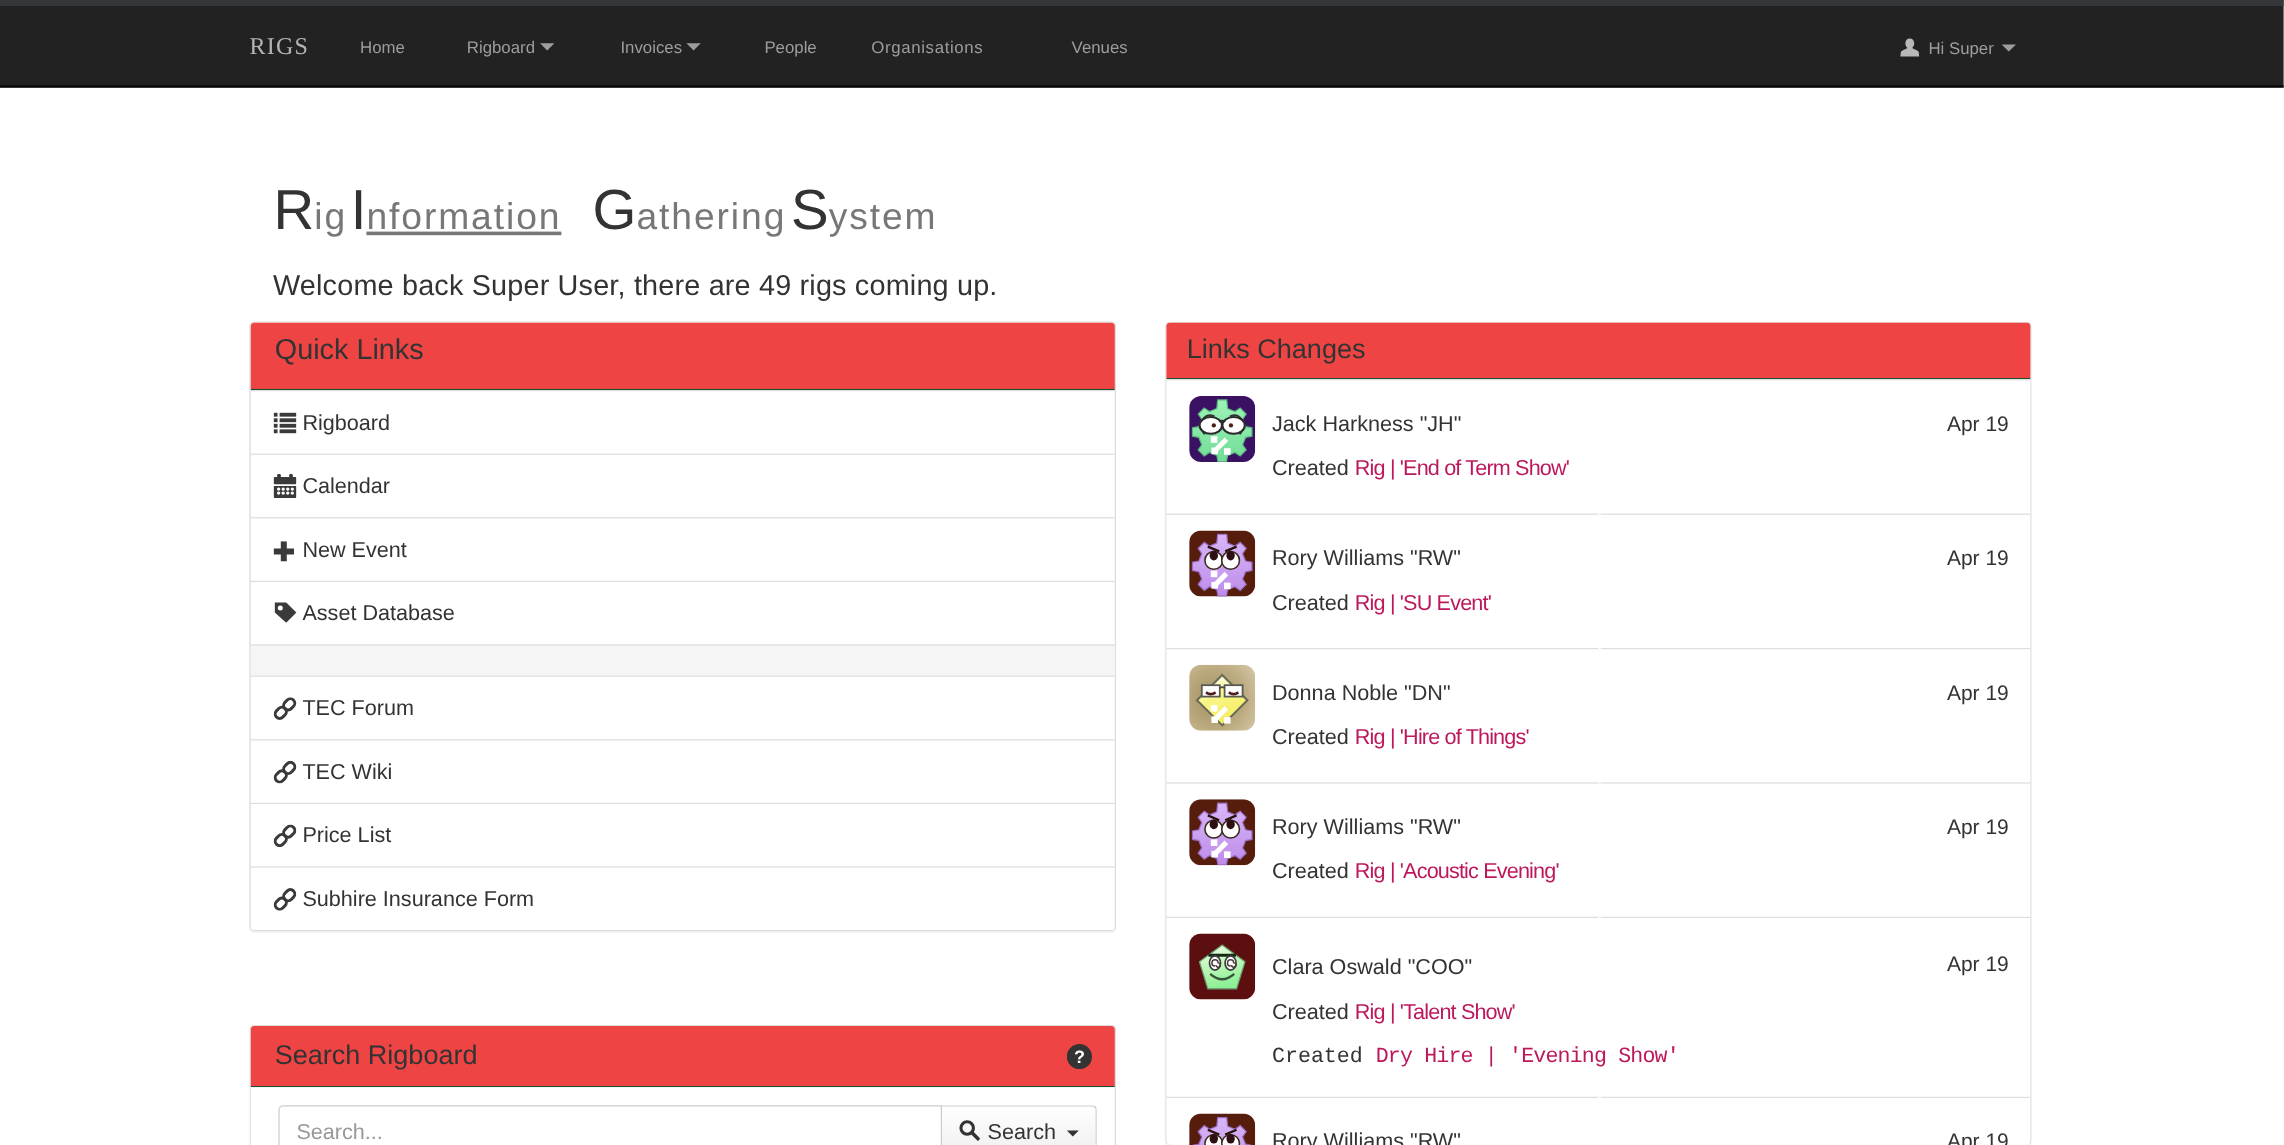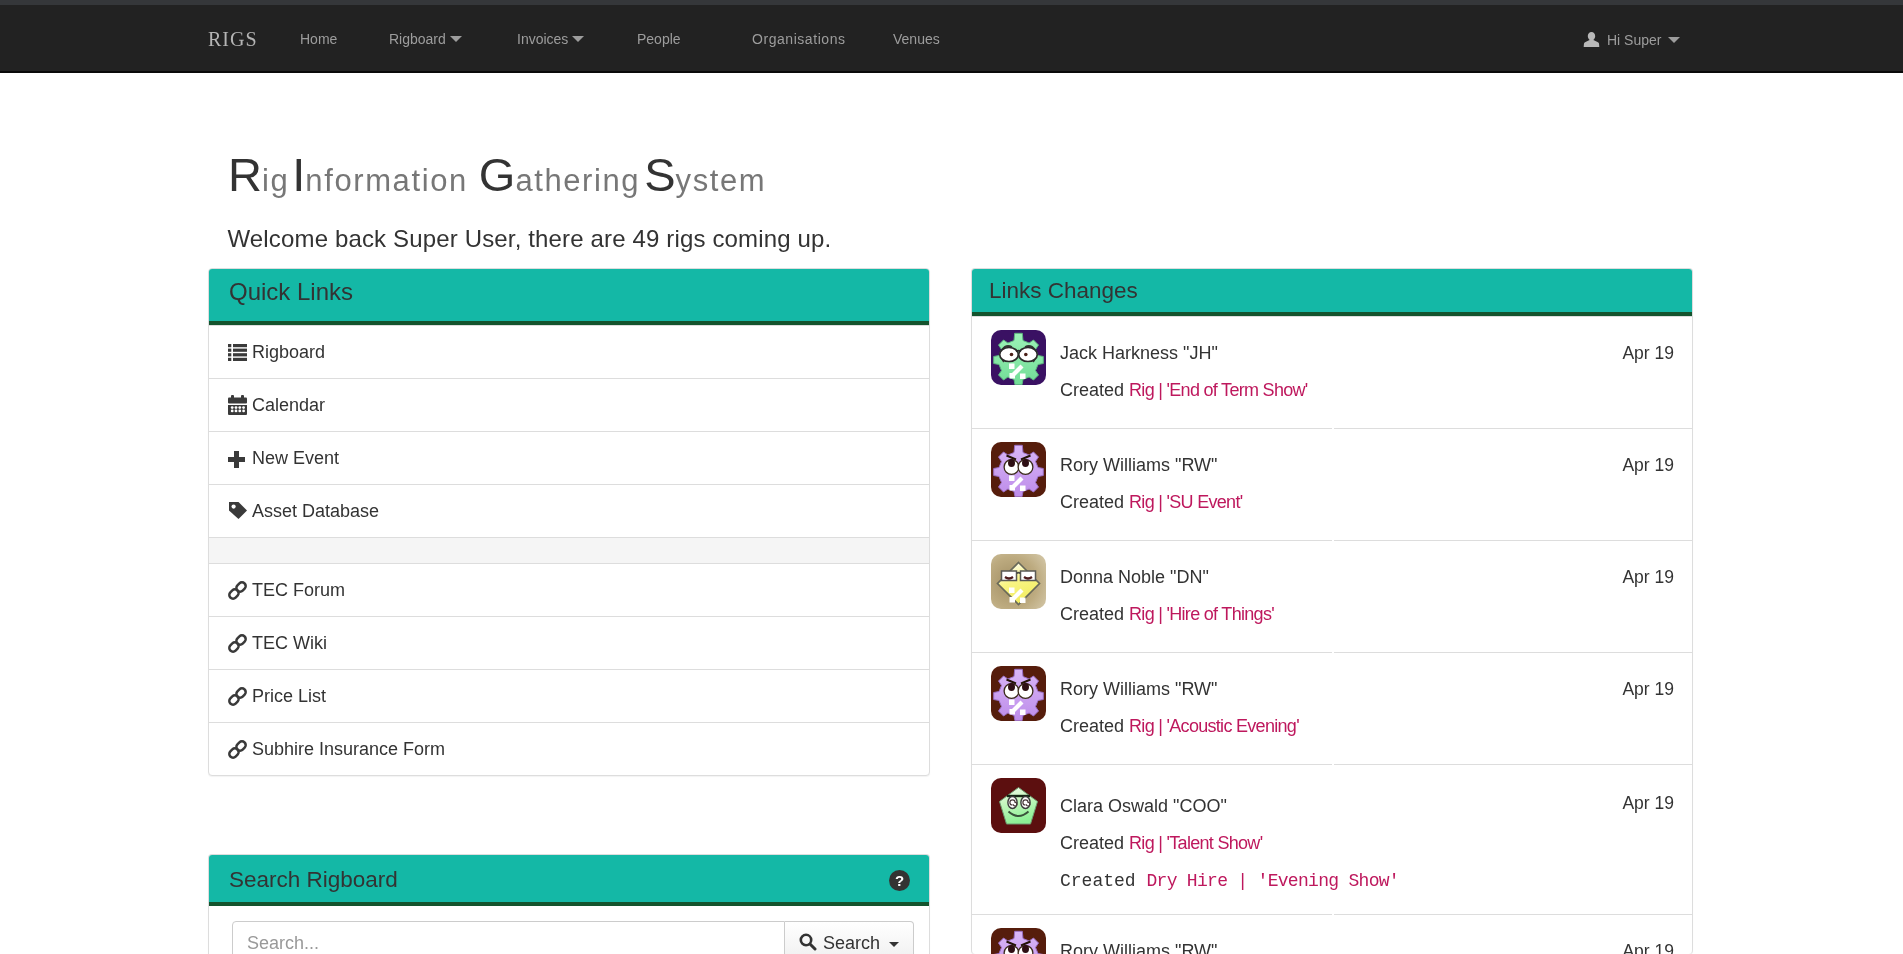--- a/index.html
+++ b/index.html
@@ -11,21 +11,21 @@
 .brand { font-size:20px; color:#b4b4b4; letter-spacing:1px;font-family:Liberation Serif, serif; }
 .nlink { font-size:14px; }
 .caret { display:inline-block; width:0; height:0; border-left:6px solid transparent;
   border-right:6px solid transparent; border-top:6px solid #9d9d9d; vertical-align:2px; margin-left:4px;}
 #hero-title { position:absolute; left:228px; top:147px; font-weight:normal;
   font-size:47px; color:#333; letter-spacing:0; }
 #hero-title small { font-size:31px; color:#777; letter-spacing:1.6px; font-weight:normal; }
 #welcome { position:absolute; left:227.5px; top:225px; font-size:24px; color:#333; letter-spacing:0.15px; }
 .panel { position:absolute; width:722px; border:1px solid #ddd; border-radius:4px;
   background:#fff; box-shadow:0 1px 1px rgba(0,0,0,.05); }
-.phead { background:#14b8a6; border-bottom:4px solid #14532d; border-radius:3px 3px 0 0;
+.phead { background:#ef4444; border-bottom:1px solid #14532d; border-radius:3px 3px 0 0;
   font-size:24px; color:#333; position:relative; }
 #qlinks { left:208px; top:268px; }
 #qlinks .phead { height:56px; line-height:45px; padding-left:20px; }
 .litem { height:53px; border-top:1px solid #ddd; line-height:52px; padding-left:19px;
   font-size:18px; color:#333; white-space:nowrap; }
 .litem:first-child { border-top:none; }
 .lsep { height:26px; border-top:1px solid #ddd; background:#f5f5f5; }
 .licon { display:inline-block; width:19px; margin-right:5px; vertical-align:-3.5px; }
 #searchp { left:208px; top:854px; height:101px; border-bottom:none; border-radius:4px 4px 0 0;}
 #searchp .phead { height:51px; line-height:49px; padding-left:20px; font-size:22.5px; }
@@ -51,28 +51,28 @@
 .usericon { display:inline-block; vertical-align:-3px; margin-right:7px; }
 </style>
 </head>
 <body>
 <div id="nav">
   <span class="navitem brand" style="left:208px; top:23px;">RIGS</span>
   <span class="navitem nlink" style="left:300px; top:26px;">Home</span>
   <span class="navitem nlink" style="left:389px; top:26px;">Rigboard<span class="caret"></span></span>
   <span class="navitem nlink" style="left:517px; top:26px;">Invoices<span class="caret"></span></span>
   <span class="navitem nlink" style="left:637px; top:26px;">People</span>
-  <span class="navitem nlink" style="left:752px; top:26px; letter-spacing:0.55px;">Organisations</span>
+  <span class="navitem nlink" style="left:726px; top:26px; letter-spacing:0.55px;">Organisations</span>
   <span class="navitem nlink" style="left:893px; top:26px;">Venues</span>
   <span class="navitem nlink" style="left:1583px; top:26px;"><svg class="usericon" width="17" height="17" viewBox="0 0 17 17">
         <path fill="#b8b8b8" d="M8.5,1 C10.7,1 12.2,2.7 12.2,5 C12.2,6.7 11.4,8.3 10.3,9 C10.3,9 11,9.4 12.4,10 C13.8,10.6 15.4,11.3 15.8,12.1 C16.2,13.2 16.3,16 16.3,16 L0.7,16 C0.7,16 0.8,13.2 1.2,12.1 C1.6,11.3 3.2,10.6 4.6,10 C6,9.4 6.7,9 6.7,9 C5.6,8.3 4.8,6.7 4.8,5 C4.8,2.7 6.3,1 8.5,1 Z"></path>
       </svg>Hi Super<span class="caret" style="margin-left:7px;"></span></span>
 </div>
 
-<h1 id="hero-title">R<small style="margin-right:3px;">ig</small>I<small style="margin-right:11px;">nformation</small>G<small style="margin-right:4px;">athering</small>S<small>ystem</small></h1>
+<h1 id="hero-title">R<small style="margin-right:3px;">ig</small>I<small style="margin-right:26px;text-decoration:underline;">nformation</small>G<small style="margin-right:4px;">athering</small>S<small>ystem</small></h1>
 <div id="welcome">Welcome back Super User, there are 49 rigs coming up.</div>
 
 <div class="panel" id="qlinks">
   <div class="phead">Quick Links</div>
   <div class="litem"><span class="licon"><svg width="19" height="19" viewBox="0 0 19 19">
           <g fill="#3a3a3a">
             <rect x="0" y="1" width="3.3" height="3.2"></rect>
             <rect x="5" y="1" width="14" height="3.2"></rect>
             <rect x="0" y="5.6" width="3.3" height="3.2"></rect>
             <rect x="5" y="5.6" width="14" height="3.2"></rect>

